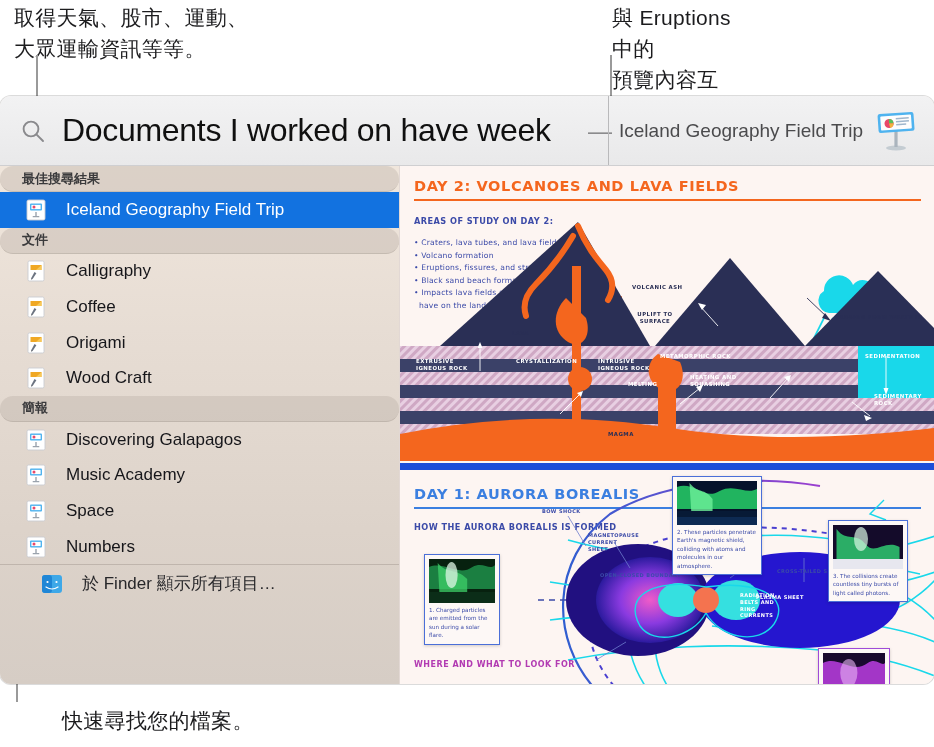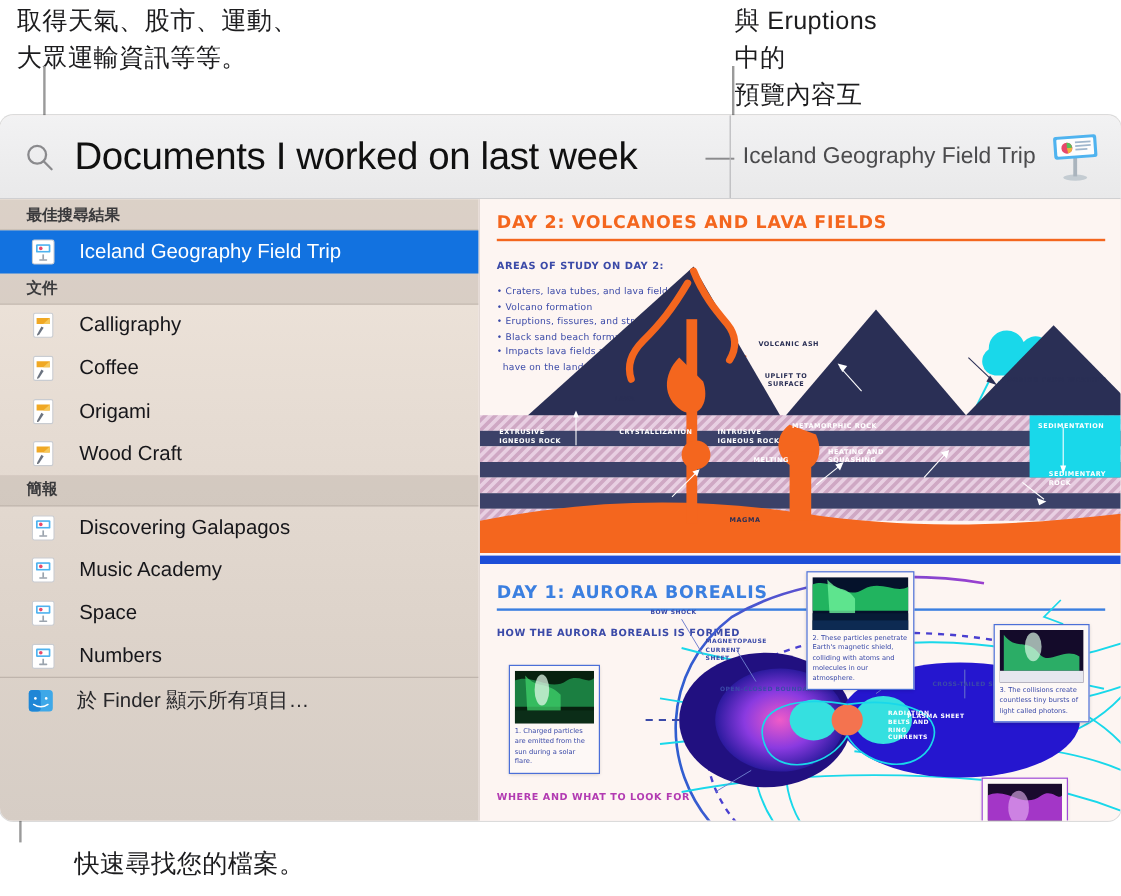--- a/index.html
+++ b/index.html
@@ -92,41 +92,42 @@
   .section-header {
     height: 26px;
     display: flex;
     align-items: center;
     padding-left: 22px;
     font-size: 13px;
     font-weight: bold;
     color: #3a3a3c;
     background: rgba(182,172,163,0.36);
     border-bottom: 1px solid rgba(140,130,120,0.25);
+    border-radius: 13px;
   }
   .result-row {
     height: 35.6px;
     display: flex;
     align-items: center;
     padding-left: 26px;
   }
   .result-row.selected { background: #1272e0; }
   .result-row .row-icon { width: 20px; height: 22px; flex: 0 0 auto; }
   .result-row .row-label {
     margin-left: 20px;
     font-size: 17px;
     color: #16161a;
     white-space: nowrap;
   }
   .result-row.selected .row-label { color: #ffffff; }
   #finder-row {
     height: 38px;
     display: flex;
     align-items: center;
-    padding-left: 22px;
+    padding-left: 40px;
     border-top: 1px solid rgba(140,130,120,0.35);
   }
   #finder-row .row-icon { width: 24px; height: 22px; }
   #finder-row .row-label { margin-left: 18px; font-size: 17px; color: #27272a; }
 
   
   #preview {
     position: absolute;
     left: 399px; top: 70px;
     width: 535px; height: 518px;
@@ -231,21 +232,21 @@
 
   <div id="spotlight">
 
     <div id="search-bar">
       <span id="search-icon">
         <svg viewBox="0 0 26 26" width="26" height="26">
           <circle cx="11" cy="11" r="7.4" fill="none" stroke="#8a8a8d" stroke-width="1.9"></circle>
           <line x1="16.4" y1="16.4" x2="23" y2="23" stroke="#8a8a8d" stroke-width="1.9" stroke-linecap="round"></line>
         </svg>
       </span>
-      <span id="search-input-text">Documents I worked on last week</span>
+      <span id="search-input-text">Documents I worked on have week</span>
       <span id="search-dash">—</span>
 
       <div id="preview-title-bar">
         <span id="preview-title-text">Iceland Geography Field Trip</span>
         <span id="keynote-app-icon">
           <svg viewBox="0 0 46 46" width="46" height="46">
             <ellipse cx="23" cy="40" rx="10" ry="2.6" fill="#c4ccd2"></ellipse>
             <rect x="21.4" y="20" width="3.2" height="19" fill="#aab4bd"></rect>
             <g transform="rotate(-4 23 14)">
               <rect x="5" y="5" width="36" height="19" rx="2.2" fill="#4fb3ef"></rect>

